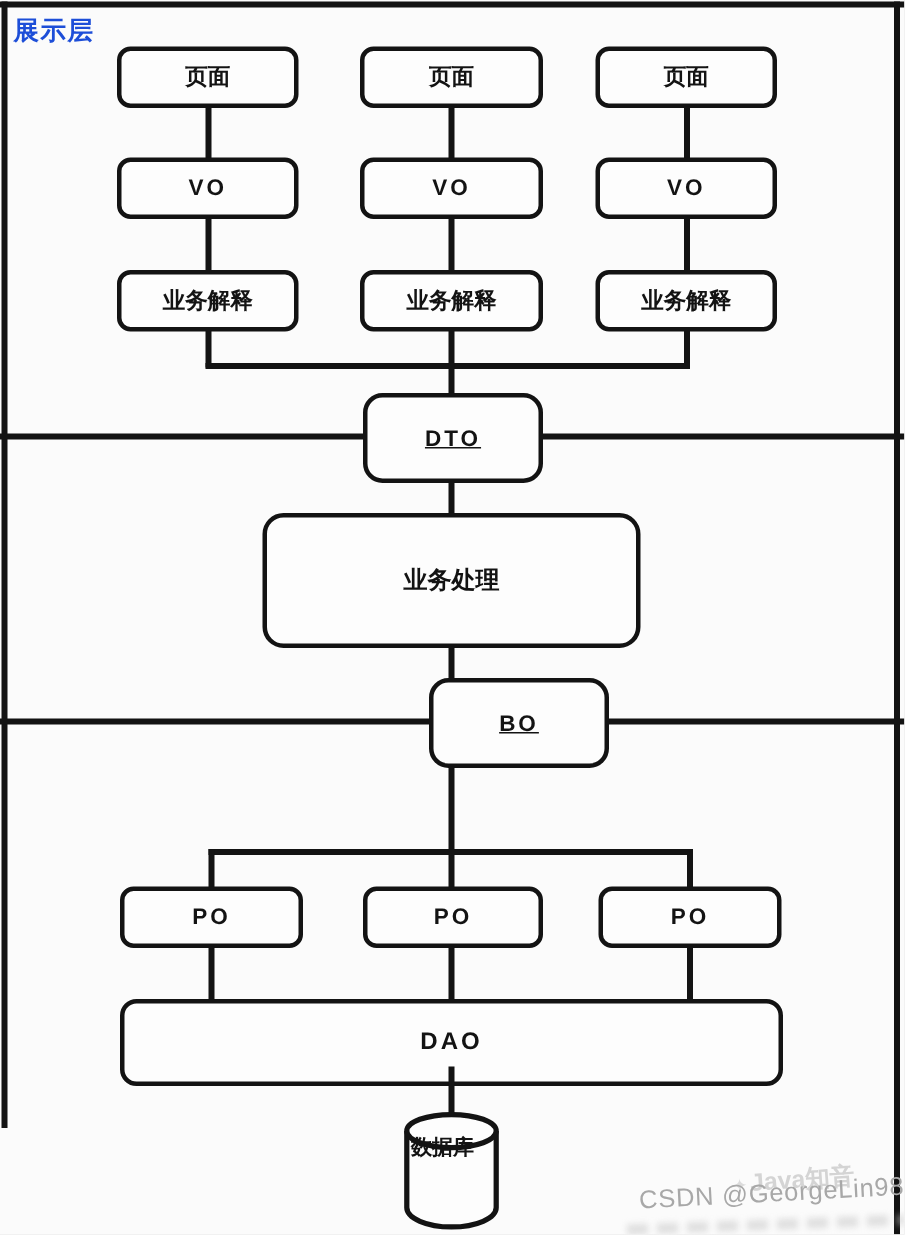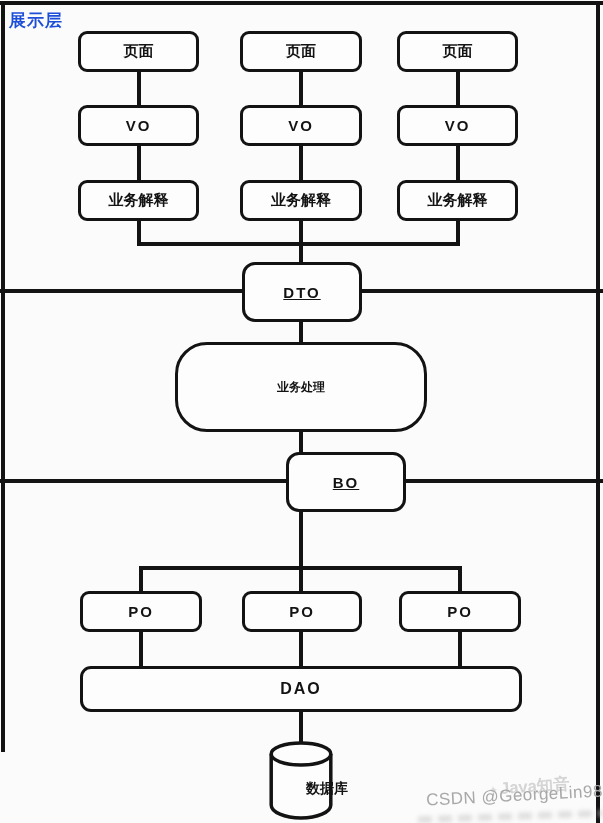--- a/index.html
+++ b/index.html
@@ -18,21 +18,21 @@
     letter-spacing:1px;
   }
   .node{
     position:absolute;box-sizing:border-box;
     background:#fdfdfd;
     border:3.5px solid #131313;border-radius:9px;
     display:flex;align-items:center;justify-content:center;
     font-size:15px;font-weight:bold;color:#131313;
   }
   .node.acr{letter-spacing:2px;font-weight:600;}
-  .node.big{border-radius:32px;font-size:12px;}
+  .node.big{border-radius:14px;font-size:16px;}
   .node.mid{border-radius:13px;text-decoration:underline;}
   .db-label{
     position:absolute;text-align:center;
     font-size:14px;font-weight:bold;color:#131313;
   }
   .wm{position:absolute;white-space:nowrap;font-weight:bold;}
   .wm-java{color:#d4d4d4;font-size:16.5px;transform:rotate(-4deg);}
   .wm-java .sparkle{font-size:12px;color:#dcdcdc;margin-right:2px;}
   .wm-csdn{color:#a8a8a8;font-size:17px;font-weight:normal;transform:rotate(-3deg);letter-spacing:0.5px;}
   .blur-strip{
@@ -95,29 +95,29 @@
   <div class="vline" style="left:458px;top:566px;width:3.5px;height:26px;"></div>
 
   <div class="node acr" style="left:80px;top:591px;width:122px;height:41px;">PO</div>
   <div class="node acr" style="left:242px;top:591px;width:120px;height:41px;">PO</div>
   <div class="node acr" style="left:399px;top:591px;width:122px;height:41px;">PO</div>
 
   <div class="vline" style="left:139px;top:631px;width:3.5px;height:36px;"></div>
   <div class="vline" style="left:299px;top:631px;width:3.5px;height:36px;"></div>
   <div class="vline" style="left:458px;top:631px;width:3.5px;height:36px;"></div>
 
-  <div class="node acr" style="left:80px;top:666px;width:442px;height:46px;border-radius:11px;font-size:16px;">DAO</div>
+  <div class="node acr" style="left:80px;top:666px;width:442px;height:58px;border-radius:11px;font-size:16px;">DAO</div>
 
   <div class="vline" style="left:299px;top:711px;width:3.5px;height:32px;"></div>
 
   <svg style="position:absolute;left:269px;top:741px;" width="64" height="82" viewBox="0 0 64 82">
     <path d="M2.2 13 V 64 A 29.8 13 0 0 0 61.8 64 V 13" fill="#fdfdfd" stroke="#131313" stroke-width="3.5"></path>
     <ellipse cx="32" cy="13" rx="29.8" ry="11" fill="#fdfdfd" stroke="#131313" stroke-width="3.5"></ellipse>
   </svg>
-  <div class="db-label" style="left:269px;top:780px;width:52px;margin-left:32px;">数据库</div>
+  <div class="db-label" style="left:269px;top:756px;width:52px;">数据库</div>
 
   <div class="wm wm-java" style="left:488px;top:776px;">
     <span class="sparkle">✦</span><span>Java知音</span>
   </div>
   <div class="wm wm-csdn" style="left:426px;top:786px;">CSDN @GeorgeLin98</div>
   <div class="blur-strip"></div>
 
 </div>
 
 </body></html>

